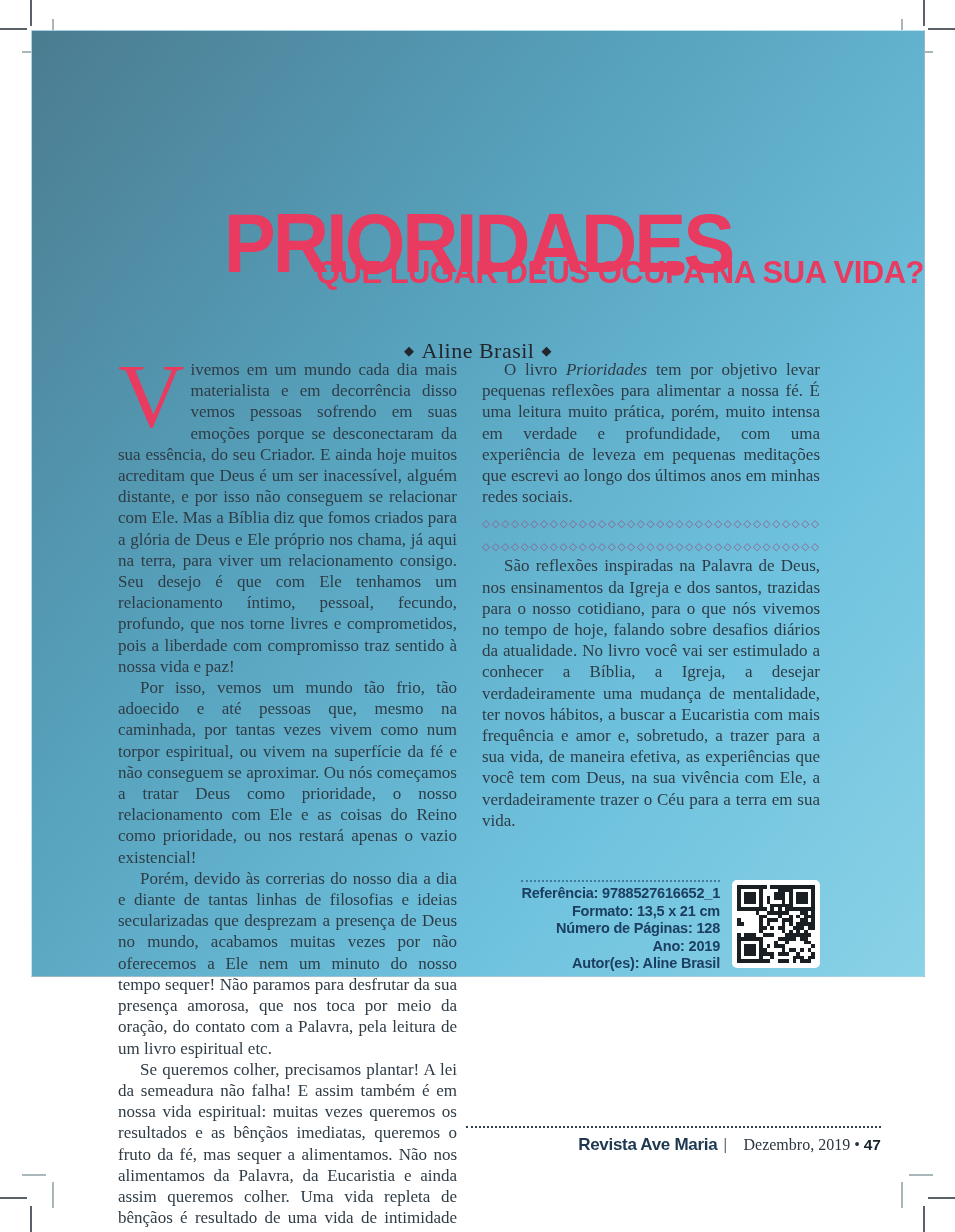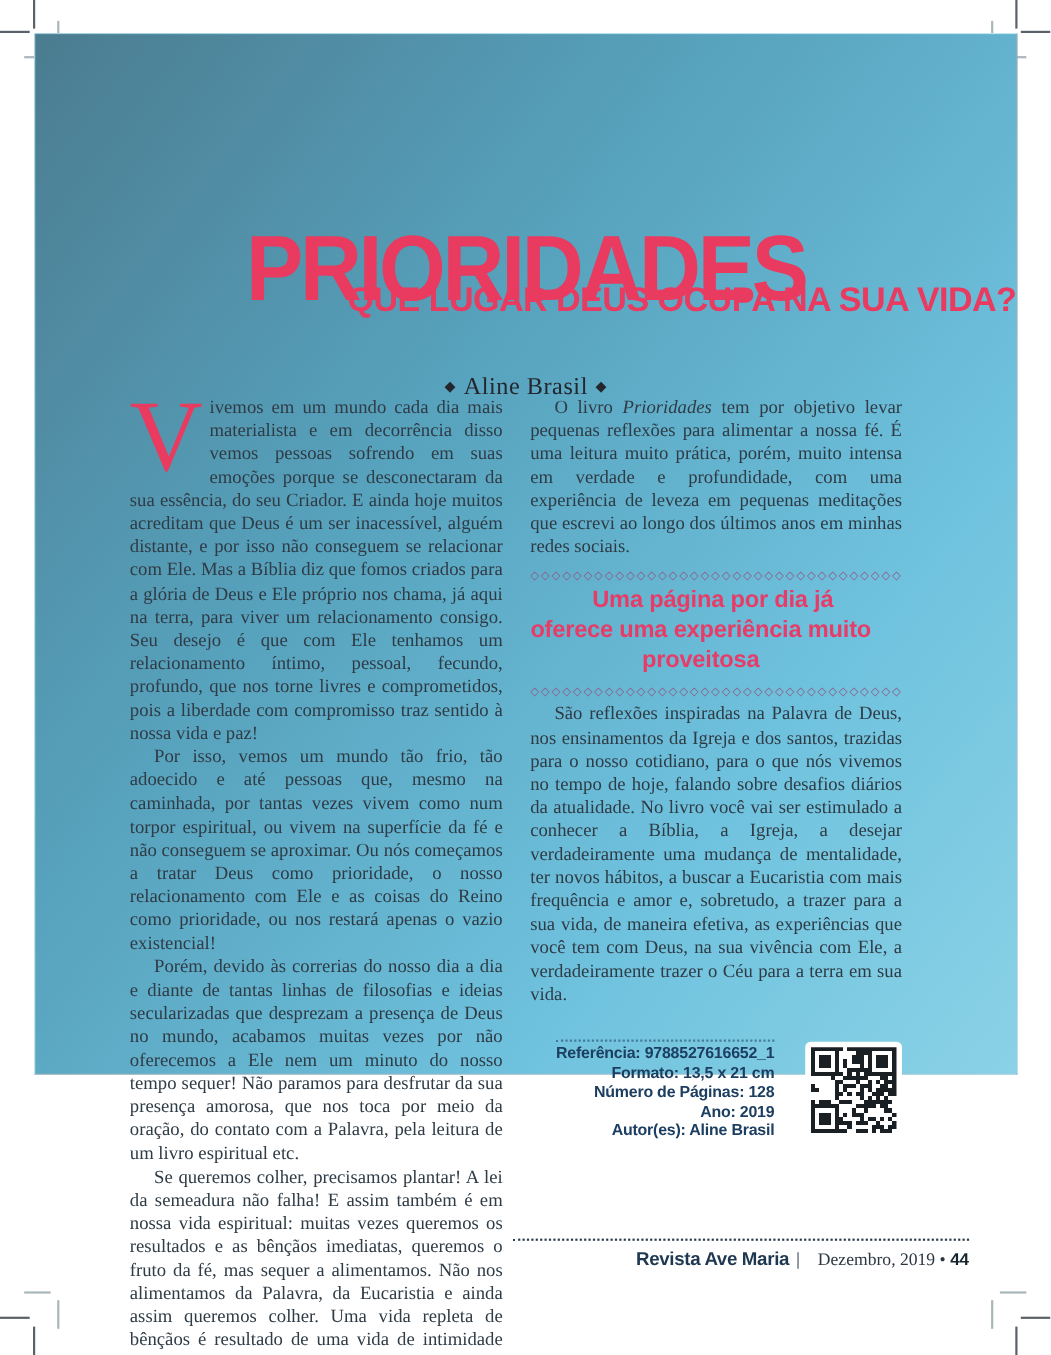--- a/index.html
+++ b/index.html
@@ -76,22 +76,22 @@
   }
   .pullquote{
     margin:8px auto 6px auto;max-width:310px;
     text-align:center;text-indent:0;
     font-family:"Liberation Sans",sans-serif;
     font-weight:bold;font-size:21.5px;line-height:27px;
     color:#e73c68;letter-spacing:-0.2px;
   }
   
   .bookinfo{
-    margin-top:31px;
-    display:flex;justify-content:flex-end;align-items:center;gap:28px;
+    margin-top:49px;
+    display:flex;justify-content:flex-end;align-items:flex-start;gap:12px;
   }
   .bookinfo .lines{
     border-top:2px dotted rgba(28,62,96,.55);
     padding-top:3px;
     text-align:right;
     font-family:"Liberation Sans",sans-serif;
     font-weight:bold;font-size:14.5px;line-height:17.5px;
     color:#1c3e60;letter-spacing:-0.2px;
   }
   .qr{
@@ -152,21 +152,20 @@
     <p class="noindent"><span class="dropcap">V</span><span>ivemos em um mundo cada dia mais materialista e em decorrência disso vemos pessoas sofrendo em suas emoções porque se desconectaram da sua essência, do seu Criador. E ainda hoje muitos acreditam que Deus é um ser inacessível, alguém distante, e por isso não conseguem se relacionar com Ele. Mas a Bíblia diz que fomos criados para a glória de Deus e Ele próprio nos chama, já aqui na terra, para viver um relacionamento consigo. Seu desejo é que com Ele tenhamos um relacionamento íntimo, pessoal, fecundo, profundo, que nos torne livres e comprometidos, pois a liberdade com compromisso traz sentido à nossa vida e paz!</span></p>
     <p>Por isso, vemos um mundo tão frio, tão adoecido e até pessoas que, mesmo na caminhada, por tantas vezes vivem como num torpor espiritual, ou vivem na superfície da fé e não conseguem se aproximar. Ou nós começamos a tratar Deus como prioridade, o nosso relacionamento com Ele e as coisas do Reino como prioridade, ou nos restará apenas o vazio existencial!</p>
     <p>Porém, devido às correrias do nosso dia a dia e diante de tantas linhas de filosofias e ideias secularizadas que desprezam a presença de Deus no mundo, acabamos muitas vezes por não oferecemos a Ele nem um minuto do nosso tempo sequer! Não paramos para desfrutar da sua presença amorosa, que nos toca por meio da oração, do contato com a Palavra, pela leitura de um livro espiritual etc.</p>
     <p>Se queremos colher, precisamos plantar! A lei da semeadura não falha! E assim também é em nossa vida espiritual: muitas vezes queremos os resultados e as bênçãos imediatas, queremos o fruto da fé, mas sequer a alimentamos. Não nos alimentamos da Palavra, da Eucaristia e ainda assim queremos colher. Uma vida repleta de bênçãos é resultado de uma vida de intimidade com Deus, buscando não somente suas</p>
   </div>
 
   <div class="col col-right">
     <p><span>O livro </span><span class="ital">Prioridades</span><span> tem por objetivo levar pequenas reflexões para alimentar a nossa fé. É uma leitura muito prática, porém, muito intensa em verdade e profundidade, com uma experiência de leveza em pequenas meditações que escrevi ao longo dos últimos anos em minhas redes sociais.</span></p>
 
     <div class="divider">◇◇◇◇◇◇◇◇◇◇◇◇◇◇◇◇◇◇◇◇◇◇◇◇◇◇◇◇◇◇◇◇◇◇◇◇◇◇◇◇◇◇◇◇◇◇◇◇</div>
-    <p class="pullquote">Uma página por dia já oferece uma experiência muito proveitosa</p>
     <div class="divider">◇◇◇◇◇◇◇◇◇◇◇◇◇◇◇◇◇◇◇◇◇◇◇◇◇◇◇◇◇◇◇◇◇◇◇◇◇◇◇◇◇◇◇◇◇◇◇◇</div>
 
     <p>São reflexões inspiradas na Palavra de Deus, nos ensinamentos da Igreja e dos santos, trazidas para o nosso cotidiano, para o que nós vivemos no tempo de hoje, falando sobre desafios diários da atualidade. No livro você vai ser estimulado a conhecer a Bíblia, a Igreja, a desejar verdadeiramente uma mudança de mentalidade, ter novos hábitos, a buscar a Eucaristia com mais frequência e amor e, sobretudo, a trazer para a sua vida, de maneira efetiva, as experiências que você tem com Deus, na sua vivência com Ele, a verdadeiramente trazer o Céu para a terra em sua vida.</p>
 
     <div class="bookinfo">
       <div class="lines">
         <div>Referência: 9788527616652_1</div>
         <div>Formato: 13,5 x 21 cm</div>
         <div>Número de Páginas: 128</div>
         <div>Ano: 2019</div>
@@ -415,16 +414,16 @@
               <rect x="17" y="20" width="1" height="1"></rect>
               <rect x="18" y="20" width="1" height="1"></rect>
               <rect x="19" y="20" width="1" height="1"></rect>
             </g>
           </svg>
         </div>
     </div>
   </div>
 
   <div class="footer">
-    <span class="mag">Revista Ave Maria</span><span class="sep">|</span><span class="date">Dezembro, 2019</span><span class="dot">•</span><span class="pagenum">44</span>
+    <span class="mag">Revista Ave Maria</span><span class="sep">|</span><span class="date">Dezembro, 2019</span><span class="dot">•</span><span class="pagenum">47</span>
   </div>
 
 </div>
 
 </body></html>

